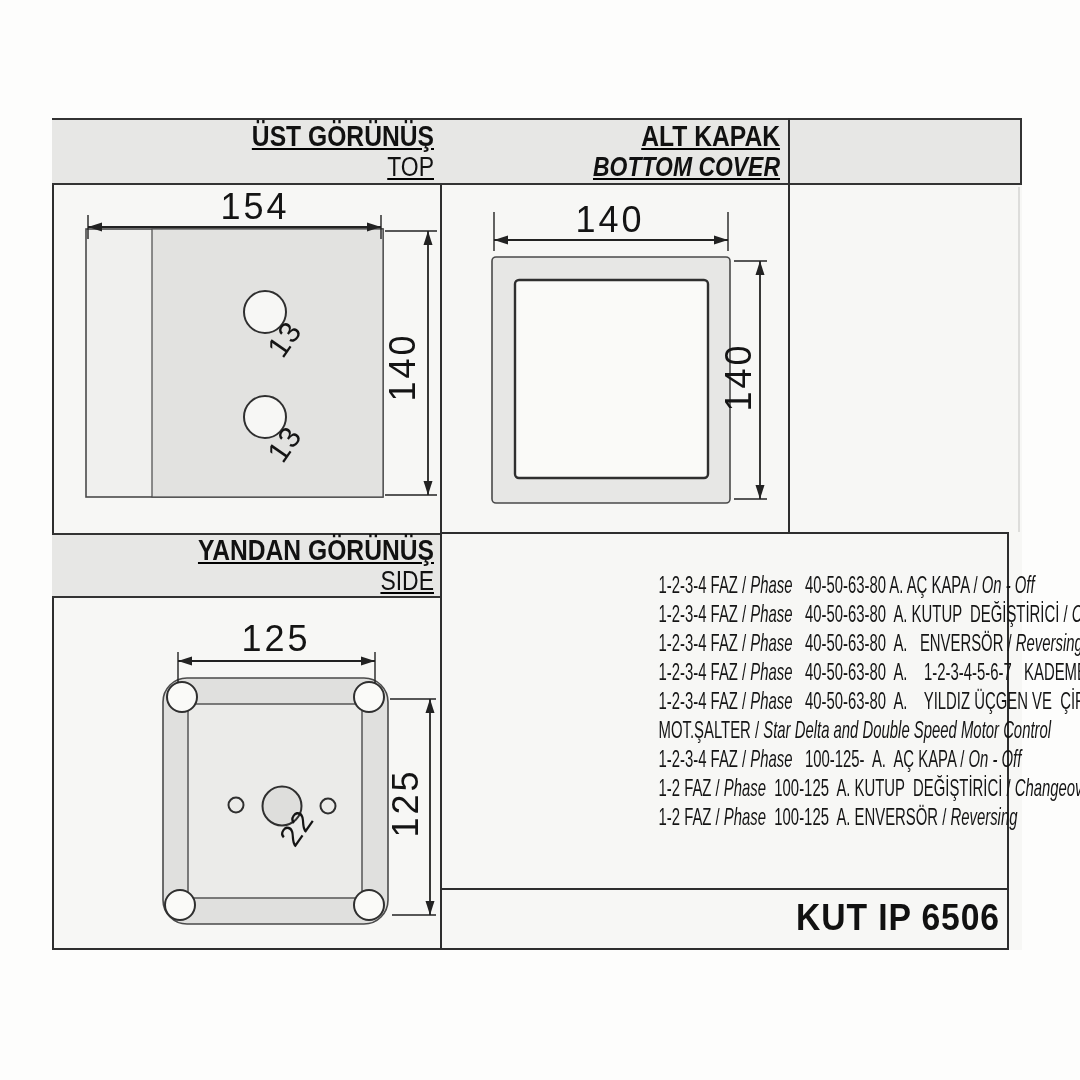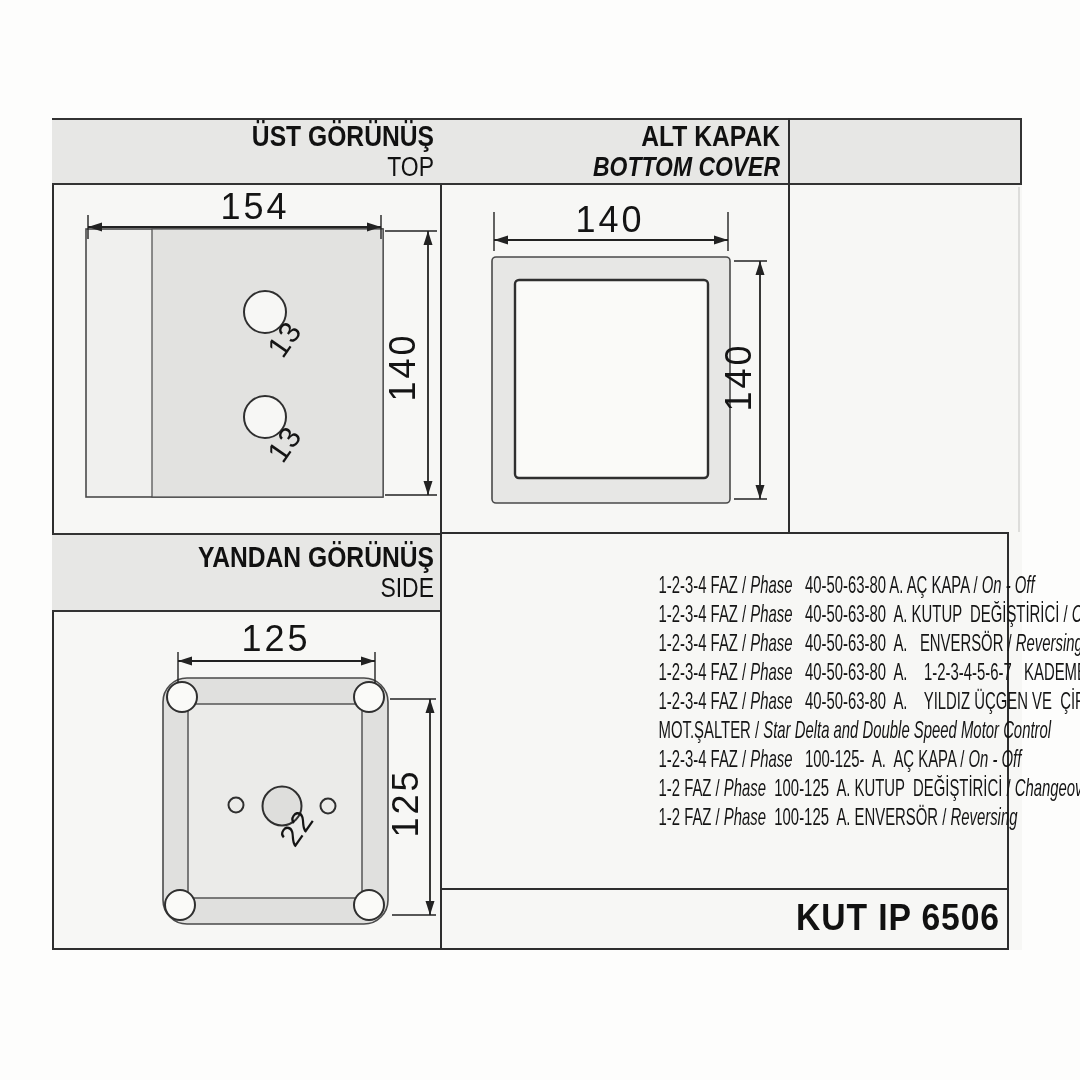--- a/index.html
+++ b/index.html
@@ -9,21 +9,21 @@
 
   
   .vline, .hline { position:absolute; background:#2e2e2e; }
   .vline { width:2px; }
   .hline { height:2px; }
   .edge-soft { position:absolute; width:2px; background:#dddddb; }
 
   
   .hdr { position:absolute; background:#e7e7e5; border-top:2px solid #333; border-bottom:2px solid #333;
          display:flex; align-items:center; }
-  .hdr-text { width:100%; text-align:right; padding-right:6px; }
+  .hdr-text { width:100%; text-align:right; padding-right:6px;text-decoration:underline; }
   .hdr-line { transform:scaleX(0.85); transform-origin:100% 50%; line-height:31px; color:#111; white-space:nowrap; }
   .t-bold { font-size:29px; font-weight:bold; }
   .t-reg  { font-size:27px; }
   .t-bi   { font-size:27px; font-weight:bold; font-style:italic; }
   .hdr-cell-divider { position:absolute; left:348px; top:-2px; bottom:-2px; width:2px; background:#2e2e2e; }
 
   svg { position:absolute; }
   .dim-num { font-family:"Liberation Sans", sans-serif; font-size:36px; letter-spacing:3px; fill:#141414; }
   .hole-num { font-family:"Liberation Sans", sans-serif; font-size:30px; letter-spacing:1px; fill:#141414; }
 
@@ -62,21 +62,21 @@
   </div>
 
   <div class="hdr" style="left:440px; top:118px; width:582px; height:67px; border-right:2px solid #333;">
     <div class="hdr-text" style="width:348px; padding-right:8px;">
       <div class="hdr-line t-bold">ALT KAPAK</div>
       <div class="hdr-line t-bi">BOTTOM COVER</div>
     </div>
     <div class="hdr-cell-divider"></div>
   </div>
 
-  <div class="hdr" style="left:52px; top:533px; width:388px; height:79px;">
+  <div class="hdr" style="left:52px; top:533px; width:388px; height:65px;">
     <div class="hdr-text">
       <div class="hdr-line t-bold">YANDAN GÖRÜNÜŞ</div>
       <div class="hdr-line t-reg">SIDE</div>
     </div>
   </div>
 
   <svg style="left:52px; top:185px;" width="388" height="347" viewBox="0 0 388 347">
     <rect x="34" y="44" width="297" height="268" fill="#f0f0ee" stroke="#4a4a4a" stroke-width="1.6"></rect>
     <rect x="100" y="44" width="231" height="268" fill="#e2e2e0" stroke="#4a4a4a" stroke-width="1.2"></rect>
     <circle cx="213" cy="127" r="21" fill="#f7f7f5" stroke="#2f2f2f" stroke-width="2"></circle>

